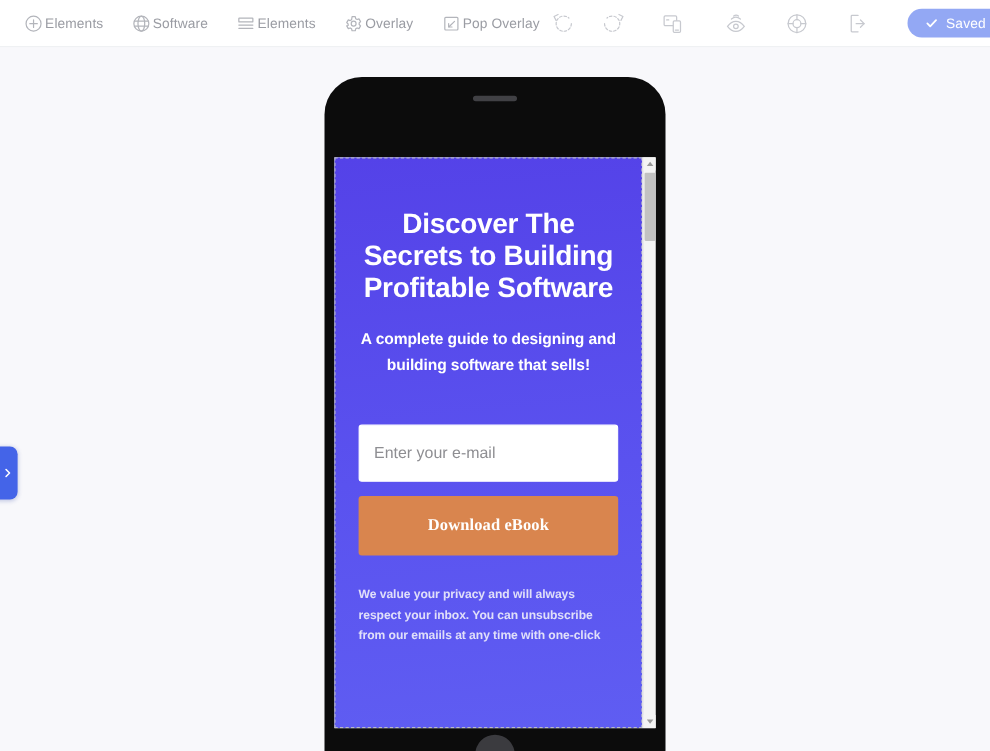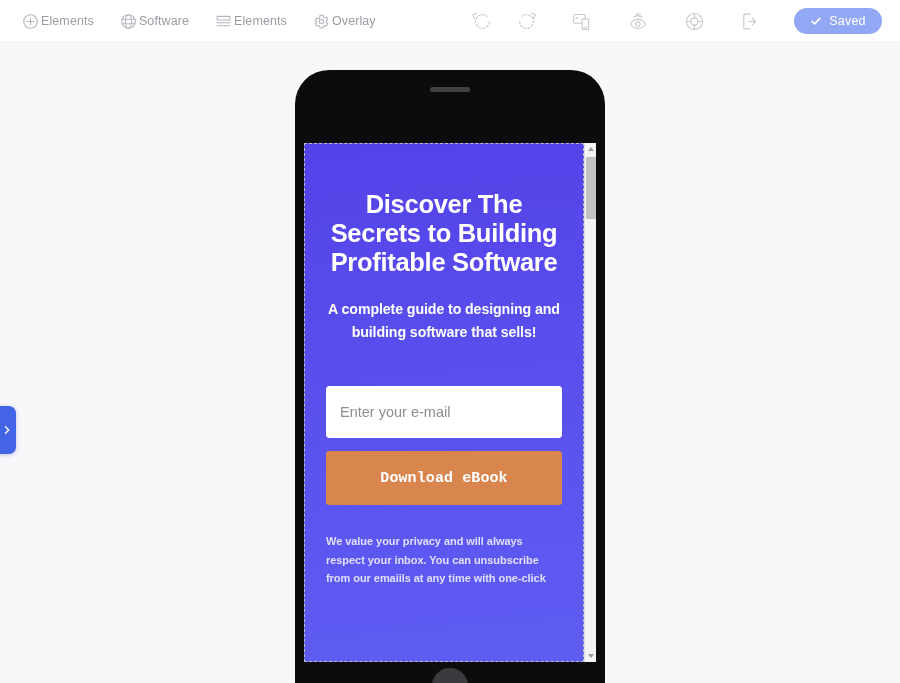--- a/index.html
+++ b/index.html
@@ -214,21 +214,21 @@
     display: block;
     margin-top: 13px;
     width: 100%;
     height: 54px;
     background: #d9854e;
     border: none;
     border-radius: 3px;
     color: #ffffff;
     font-size: 15px;
     font-weight: bold;
-    font-family: Liberation Mono, monospace;
+    font-family: Liberation Serif, serif;
     letter-spacing: .1px;
     cursor: pointer;
   }
 
   #privacy-note {
     margin-top: 27px;
     font-size: 11px;
     line-height: 18.5px;
     font-weight: bold;
     color: #e0dff9;
@@ -318,20 +318,30 @@
     <div class="tool-item">
       <span class="tool-ico">
         <svg viewBox="0 0 20 20" fill="none" stroke="currentColor" stroke-width="1.3">
           <path d="M8.3 2.6h3.4l.5 2.1 1.5.9 2-.7 1.7 2.9-1.5 1.5v1.6l1.5 1.5-1.7 2.9-2-.7-1.5.9-.5 2.1H8.3l-.5-2.1-1.5-.9-2 .7-1.7-2.9L4.1 12v-1.6L2.6 8.9l1.7-2.9 2 .7 1.5-.9z" stroke-linejoin="round"></path>
           <circle cx="10" cy="10" r="2.6"></circle>
         </svg>
       </span>
       <span class="tool-label">Overlay</span>
     </div>
 
+    <div class="tool-item">
+      <span class="tool-ico">
+        <svg viewBox="0 0 20 20" fill="none" stroke="currentColor" stroke-width="1.3">
+          <rect x="2.8" y="3.2" width="14" height="13.6" rx="1"></rect>
+          <path d="M13.2 7.6 7.3 13.3" stroke-linecap="round"></path>
+          <path d="M6.9 10v3.6h3.6" stroke-linecap="round" stroke-linejoin="round"></path>
+        </svg>
+      </span>
+      <span class="tool-label">Pop Overlay</span>
+    </div>
 
   </div>
 
   <div class="tool-group-right">
 
     <div class="icon-btn">
       <svg width="19" height="19" viewBox="0 0 22 22" fill="none" stroke="currentColor" stroke-width="1.3" stroke-linecap="round" stroke-dasharray="2.6 2.1">
         <path d="M19 11a8 8 0 1 1-2.6-5.9"></path>
       </svg>
       <svg style="position:absolute;margin-left:-14px;margin-top:-9px" width="10" height="10" viewBox="0 0 12 12" fill="none" stroke="currentColor" stroke-width="1.3" stroke-linecap="round" stroke-linejoin="round">

